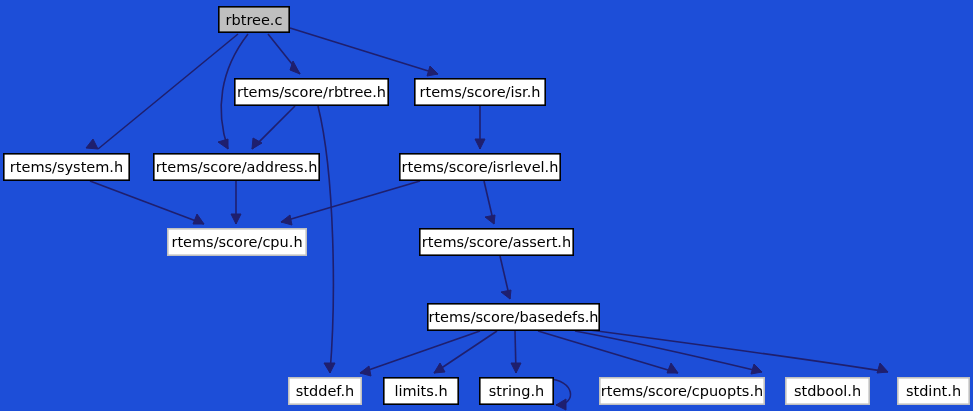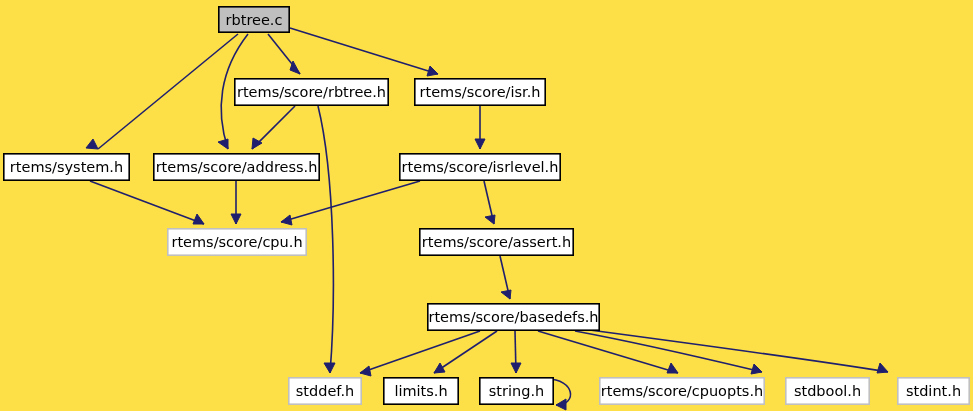--- a/index.html
+++ b/index.html
@@ -4,21 +4,21 @@
 <style>
   html, body {
     margin: 0;
     padding: 0;
     background: #ffffff;
   }
   #graph-root {
     position: relative;
     width: 973px;
     height: 411px;
-    background: #fde047;
+    background: #1d4ed8;
     font-family: "DejaVu Sans", "Liberation Sans", sans-serif;
     overflow: hidden;
   }
   #graph-svg {
     position: absolute;
     top: 0;
     left: 0;
     width: 973px;
     height: 411px;
   }

